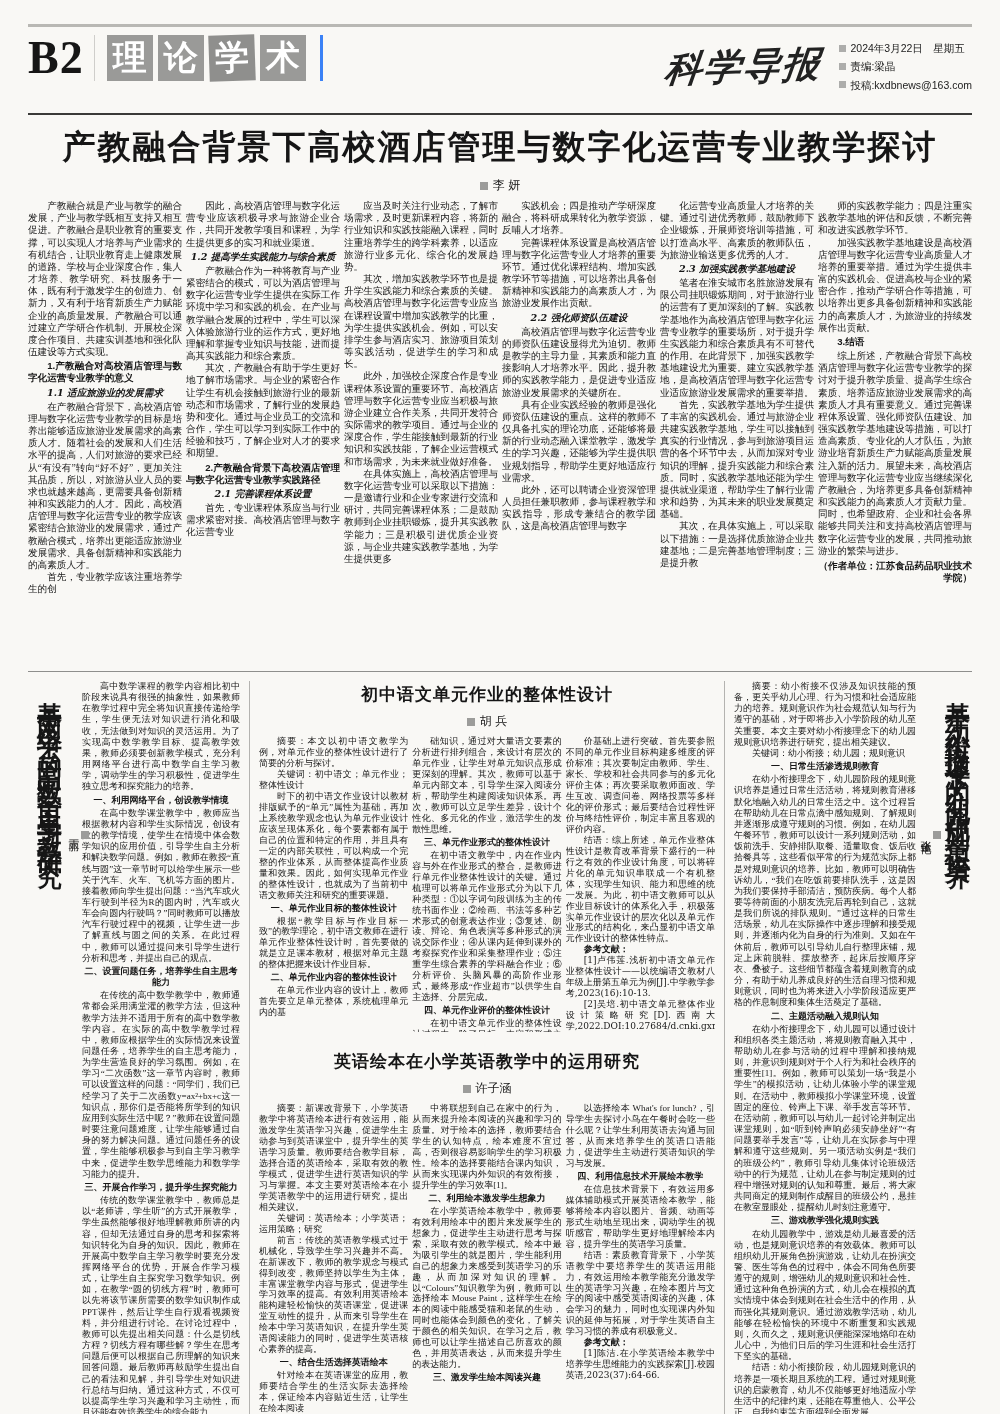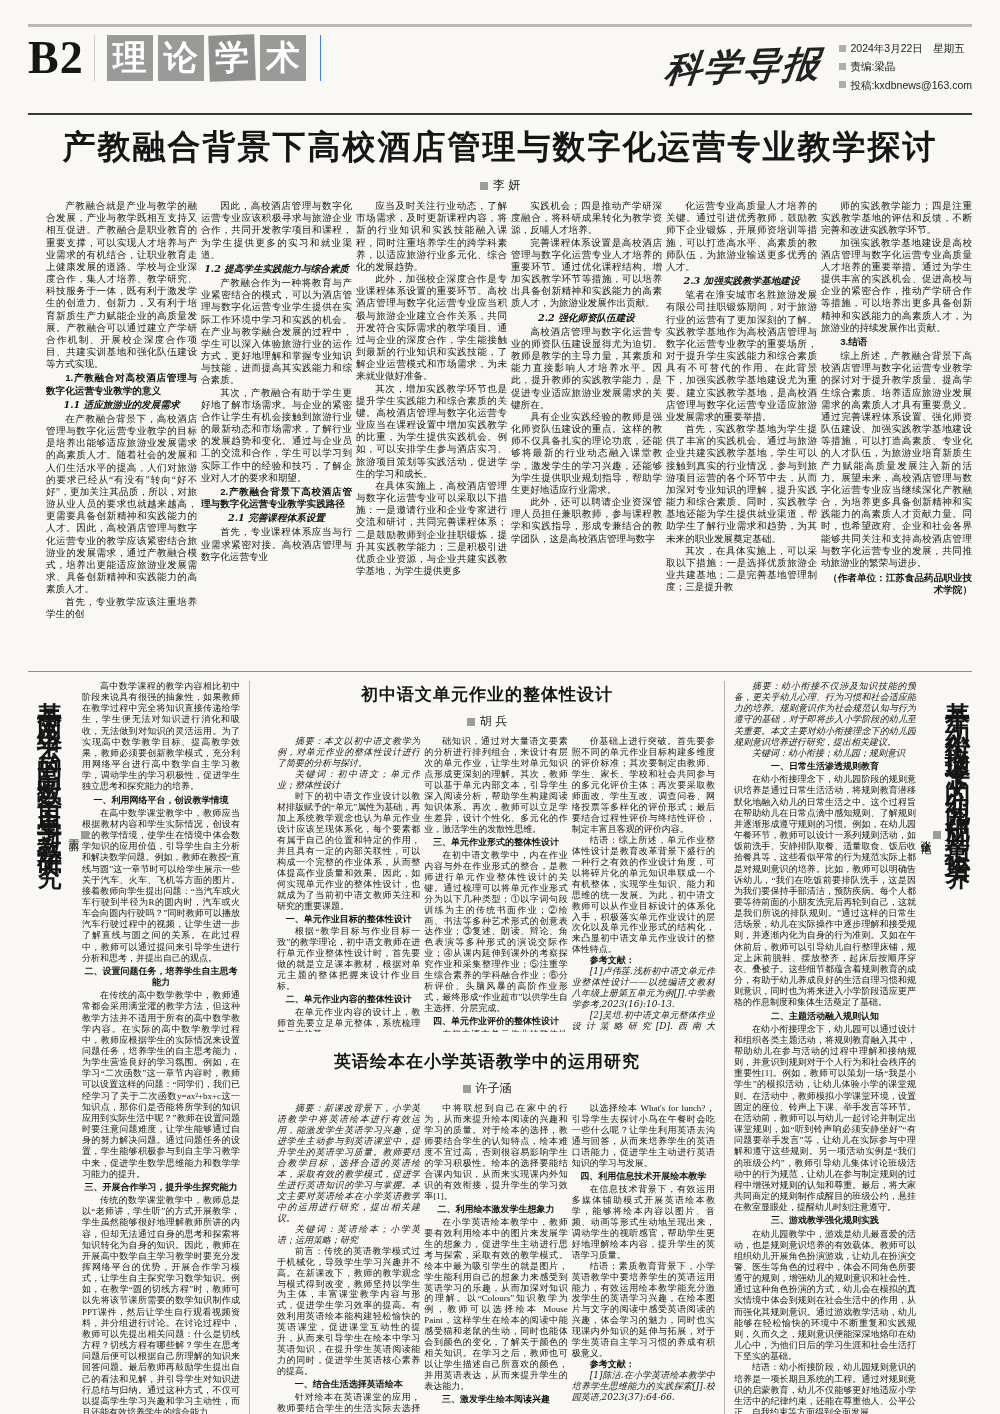--- a/index.html
+++ b/index.html
@@ -1,50 +1,50 @@
 <!DOCTYPE html>
 <html><head>
 <meta charset="utf-8">
 <style>
   html,body{margin:0;padding:0;background:#e9e8e4;}
   .page{position:relative;width:1000px;height:1414px;margin:0 auto;background:#f9f8f5;color:#161616;
         font-family:"Liberation Serif","DejaVu Serif",serif;overflow:hidden;box-sizing:border-box;padding:10px 28px 0 28px;}
   
   .top-rule{height:3px;background:#b9b8b4;margin-top:14px;}
   .head-row{display:flex;align-items:flex-start;justify-content:space-between;height:74px;margin-top:8px;}
-  .head-left{display:flex;align-items:center;gap:10px;border-right:1px solid #3b82f6;padding-right:14px;}
+  .head-left{display:flex;align-items:center;gap:10px;border-right:3px solid #3b82f6;padding-right:14px;}
   .b2{font-family:"Liberation Serif",serif;font-weight:bold;font-size:46px;line-height:1;letter-spacing:1px;}
   .tiles{display:flex;gap:5px;border-left:1px solid #cfcecb;padding-left:12px;}
   .tile{display:inline-flex;align-items:center;justify-content:center;width:46px;height:46px;background:#9a9a98;
         color:#fff;font-family:"Liberation Sans",sans-serif;font-weight:bold;font-size:34px;}
   .tile:nth-child(3){background:#8f8f8d;transform:rotate(-2deg);}
   .head-right{display:flex;align-items:center;gap:18px;margin-top:4px;}
   .masthead{font-family:"DejaVu Serif",serif;font-style:italic;font-weight:bold;font-size:37px;
             transform:skewX(-8deg) rotate(-2deg);letter-spacing:2px;color:#222;}
   .pubinfo{font-family:"Liberation Sans",sans-serif;font-size:10.5px;line-height:1.75;color:#222;}
   .pubinfo .row{display:flex;align-items:center;gap:4px;}
   .sq{display:inline-block;width:7px;height:7px;background:#adadab;flex:0 0 auto;}
   .head-divider{height:2px;background:#3a3a38;margin-top:4px;}
   
   .main-art{margin-top:10px;}
   .main-art h1{margin:0;text-align:center;font-family:"Liberation Sans","DejaVu Sans",sans-serif;
                font-weight:bold;font-size:33px;letter-spacing:2px;}
   .byline{display:flex;align-items:center;justify-content:center;gap:5px;margin:7px 0 6px 0;
           font-size:12px;font-family:"Liberation Sans",sans-serif;}
   .bsq{display:inline-block;width:8px;height:8px;background:#9c9c9a;}
-  .cols{display:flex;gap:4px;margin-left:18px;}
+  .cols{display:flex;gap:4px;}
   .col{flex:1 1 0;overflow:hidden;}
   .main-cols{height:462px;}
   .blk{text-align:justify;}
   .blk.p,.blk.concl{text-indent:2em;}
   .blk.h,.blk.hm{font-family:"Liberation Sans","DejaVu Sans",sans-serif;font-weight:bold;}
   .blk.h{text-align:center;text-indent:0;margin:2px 0;}
   .blk.hm{text-indent:2em;margin:2px 0;}
   .blk.hk{font-family:"DejaVu Serif",serif;font-style:italic;font-weight:bold;text-align:center;text-indent:0;margin:2px 0;}
-  .blk.abs,.blk.kw,.blk.ref{font-family:"DejaVu Serif",serif;font-style:italic;text-indent:2em;}
+  .blk.abs,.blk.kw,.blk.ref{font-family:"DejaVu Serif",serif;text-indent:2em;}
   .blk.refh,.blk.fund{font-weight:bold;text-indent:2em;}
   .blk.attr{font-weight:bold;text-align:right;text-indent:0;margin-top:3px;}
   .main-cols .blk{font-size:9.6px;line-height:1.27;}
   
   .mid-rule{height:1px;background:#8f8f8d;margin:9px 0 0 0;}
   
   .lower{display:flex;margin-top:9px;height:756px;}
   .vrule{width:1px;background:#b4b3b0;margin:0 9px;}
   .hrule{height:1px;background:#b4b3b0;margin:8px 0;}
   aside{position:relative;box-sizing:border-box;}
@@ -124,22 +124,22 @@
           <div class="blk p">因此，高校酒店管理与数字化运营专业应该积极寻求与旅游企业合作，共同开发教学项目和课程，为学生提供更多的实习和就业渠道。</div>
           <div class="blk hk">1.2 提高学生实践能力与综合素质</div>
           <div class="blk p">产教融合作为一种将教育与产业紧密结合的模式，可以为酒店管理与数字化运营专业学生提供在实际工作环境中学习和实践的机会。在产业与教学融合发展的过程中，学生可以深入体验旅游行业的运作方式，更好地理解和掌握专业知识与技能，进而提高其实践能力和综合素质。</div>
           <div class="blk p">其次，产教融合有助于学生更好地了解市场需求。与企业的紧密合作让学生有机会接触到旅游行业的最新动态和市场需求，了解行业的发展趋势和变化。通过与企业员工的交流和合作，学生可以学习到实际工作中的经验和技巧，了解企业对人才的要求和期望。</div>
           <div class="blk hm">2.产教融合背景下高校酒店管理与数字化运营专业教学实践路径</div>
           <div class="blk hk">2.1 完善课程体系设置</div>
           <div class="blk p">首先，专业课程体系应当与行业需求紧密对接。高校酒店管理与数字化运营专业</div>
         </div>
         <div class="col">
           <div class="blk p">应当及时关注行业动态，了解市场需求，及时更新课程内容，将新的行业知识和实践技能融入课程，同时注重培养学生的跨学科素养，以适应旅游行业多元化、综合化的发展趋势。</div>
+          <div class="blk p">其次，增加实践教学环节也是提升学生实践能力和综合素质的关键。高校酒店管理与数字化运营专业应当在课程设置中增加实践教学的比重，为学生提供实践机会。例如，可以安排学生参与酒店实习、旅游项目策划等实践活动，促进学生的学习和成长。</div>
           <div class="blk p">此外，加强校企深度合作是专业课程体系设置的重要环节。高校酒店管理与数字化运营专业应当积极与旅游企业建立合作关系，共同开发符合实际需求的教学项目。通过与企业的深度合作，学生能接触到最新的行业知识和实践技能，了解企业运营模式和市场需求，为未来就业做好准备。</div>
-          <div class="blk p">其次，增加实践教学环节也是提升学生实践能力和综合素质的关键。高校酒店管理与数字化运营专业应当在课程设置中增加实践教学的比重，为学生提供实践机会。例如，可以安排学生参与酒店实习、旅游项目策划等实践活动，促进学生的学习和成长。</div>
           <div class="blk p">在具体实施上，高校酒店管理与数字化运营专业可以采取以下措施：一是邀请行业和企业专家进行交流和研讨，共同完善课程体系；二是鼓励教师到企业挂职锻炼，提升其实践教学能力；三是积极引进优质企业资源，与企业共建实践教学基地，为学生提供更多</div>
         </div>
         <div class="col">
           <div class="blk p">实践机会；四是推动产学研深度融合，将科研成果转化为教学资源，反哺人才培养。</div>
           <div class="blk p">完善课程体系设置是高校酒店管理与数字化运营专业人才培养的重要环节。通过优化课程结构、增加实践教学环节等措施，可以培养出具备创新精神和实践能力的高素质人才，为旅游业发展作出贡献。</div>
           <div class="blk hk">2.2 强化师资队伍建设</div>
           <div class="blk p">高校酒店管理与数字化运营专业的师资队伍建设显得尤为迫切。教师是教学的主导力量，其素质和能力直接影响人才培养水平。因此，提升教师的实践教学能力，是促进专业适应旅游业发展需求的关键所在。</div>
           <div class="blk p">具有企业实践经验的教师是强化师资队伍建设的重点。这样的教师不仅具备扎实的理论功底，还能够将最新的行业动态融入课堂教学，激发学生的学习兴趣，还能够为学生提供职业规划指导，帮助学生更好地适应行业需求。</div>
           <div class="blk p">此外，还可以聘请企业资深管理人员担任兼职教师，参与课程教学和实践指导，形成专兼结合的教学团队，这是高校酒店管理与数字</div>
         </div>

